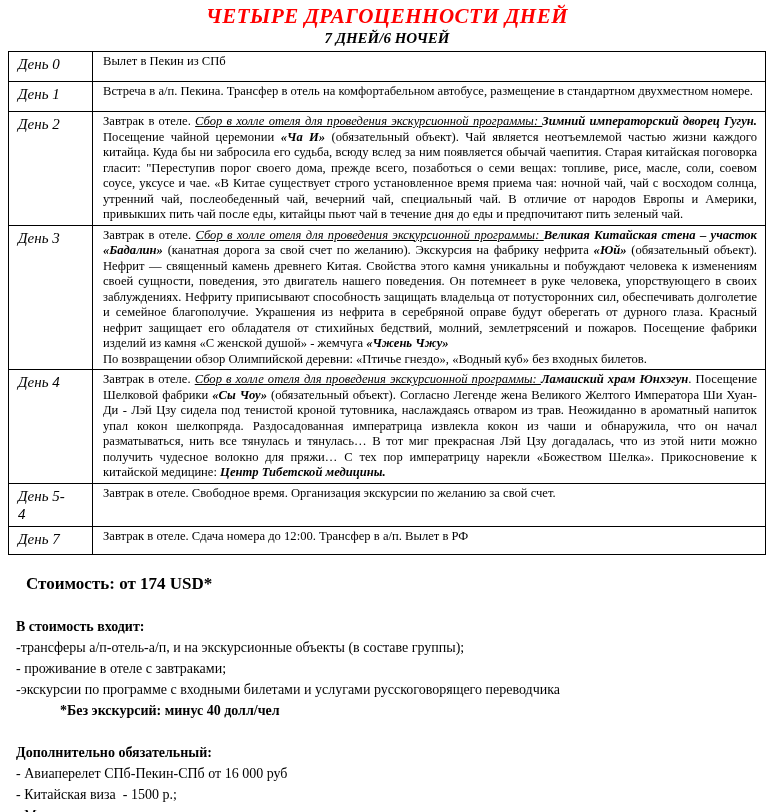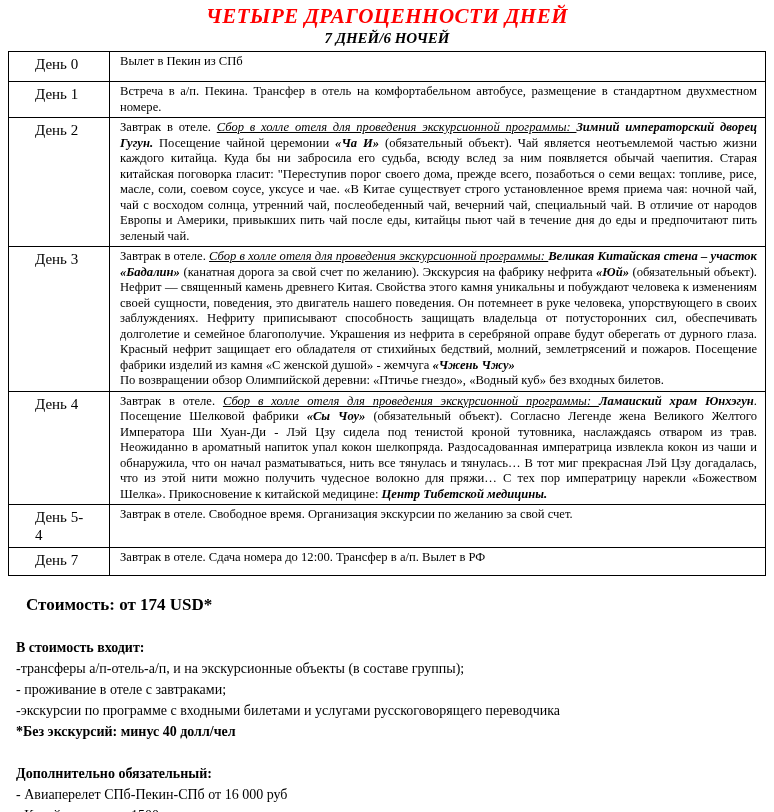--- a/index.html
+++ b/index.html
@@ -42,22 +42,23 @@
     table-layout: fixed;
   }
   table.itinerary td {
     border: 1.5px solid #000000;
     vertical-align: top;
   }
   td.day-cell {
     width: 72px;
     font-size: 15px;
     line-height: 18px;
-    padding: 3px 2px 3px 26px;
+    padding: 3px 2px 3px 9px;
     white-space: pre-line;
+    font-style: italic;
   }
   td.desc-cell {
     font-size: 12.6px;
     line-height: 15.5px;
     text-align: justify;
     padding: 2px 8px 2px 10px;
   }
   
   table.itinerary tr:nth-child(1) { height: 30px; }
   table.itinerary tr:nth-child(2) { height: 30px; }
@@ -73,21 +74,21 @@
   }
   .price-heading {
     font-size: 17px;
     font-weight: bold;
     margin: 11px 0 0 10px;
     line-height: 22px;
   }
   .block-gap { height: 21px; }
   .sub-heading { font-weight: bold; }
   .plain-list div { white-space: pre-wrap; }
-  .note-line { font-weight: bold; white-space: pre-wrap; }
+  .note-line { font-weight: bold; white-space: pre-wrap; margin-left: 44px; }
 </style>
 </head>
 <body>
 
 <div class="page">
 
   <div class="doc-header">
     <div class="doc-title" style="color: rgb(255, 0, 0);">ЧЕТЫРЕ ДРАГОЦЕННОСТИ ДНЕЙ</div>
     <div class="doc-subtitle">7 ДНЕЙ/6 НОЧЕЙ</div>
   </div>

